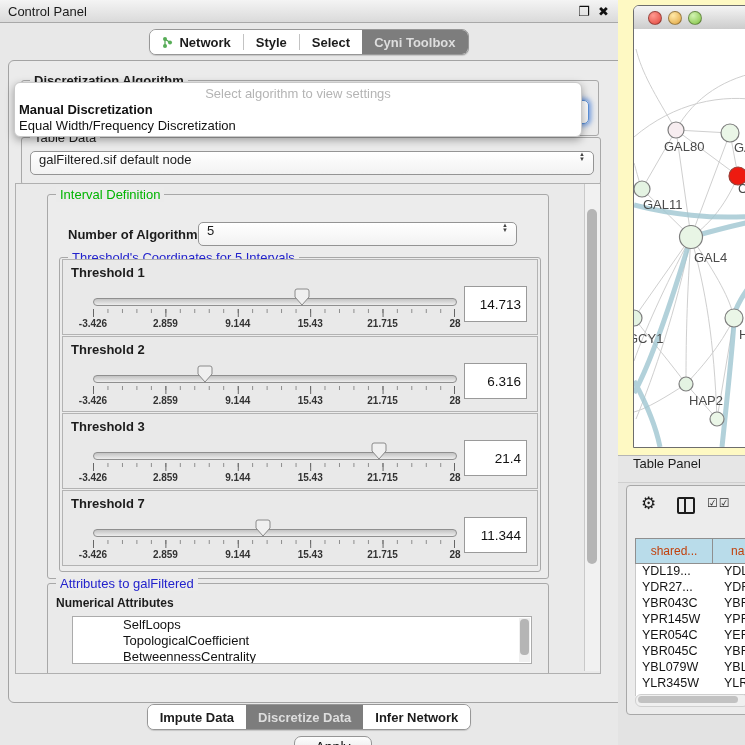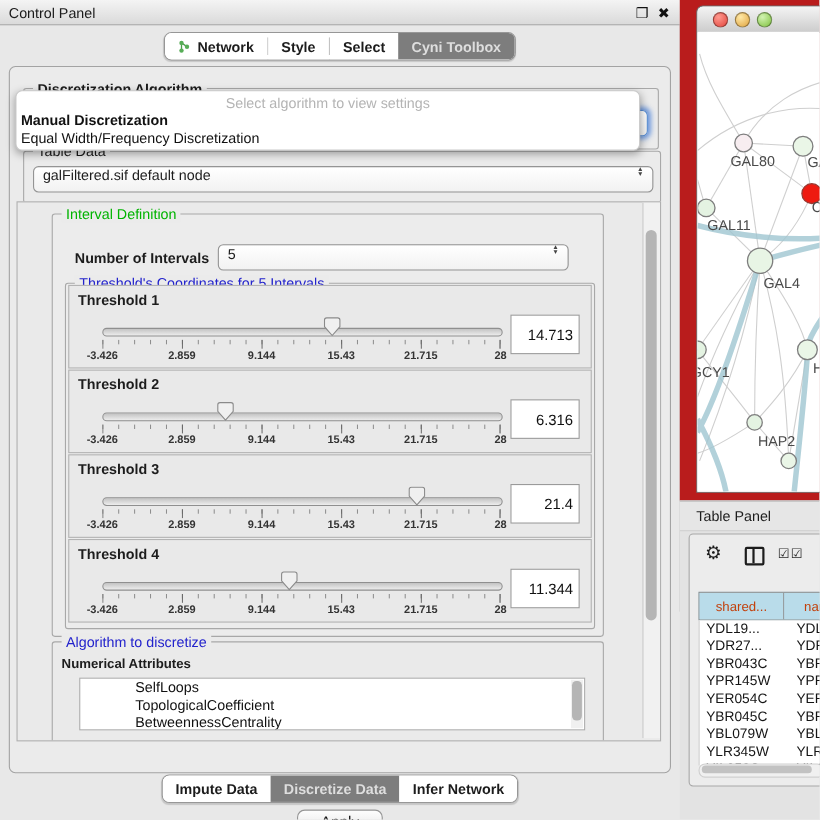--- a/index.html
+++ b/index.html
@@ -21,21 +21,21 @@
     overflow:hidden;height:24px;box-shadow:0 1px 1px rgba(0,0,0,.15);}
   .pill .seg{display:flex;align-items:center;gap:5px;padding:0 12px;font-size:13px;font-weight:bold;
     color:#1c1c1c;background:#fff;white-space:nowrap;}
   .pill .seg.active{background:#7d7d7d;color:#dedede;}
   .pill .sep{width:1px;background:#c3c3c3;margin:4px 0;}
   #top-tabs{left:0;right:0;top:29px;display:flex;justify-content:center;}
   #bottom-tabs{left:0;right:0;top:704px;display:flex;justify-content:center;}
 
   
   #content{left:8px;top:60px;width:600px;height:641px;background:#ebebeb;
-    border:1px solid #a3a3a3;border-radius:6px;}
+    border:1px solid #a3a3a3;border-radius:6px;padding-left:48px;}
   .group{position:absolute;border:1px solid #a8a8a8;border-radius:3px;}
   .group-label{position:absolute;top:-8px;left:8px;background:#ebebeb;padding:0 4px;font-size:13px;}
   .lbl-black{color:#1c1c1c;font-weight:bold;}
   .lbl-green{color:#00b400;}
   .lbl-blue{color:#2222cc;}
 
   .combo{position:absolute;background:linear-gradient(#ffffff,#f2f2f2);border:1px solid #949494;
     border-radius:5px;display:flex;font-size:13px;color:#1c1c1c;padding:0 8px;}
   .combo .spin{margin-left:auto;display:flex;flex-direction:column;line-height:5px;font-size:6px;color:#444;}
 
@@ -87,33 +87,33 @@
   #attr-list .item{font-size:13px;color:#111;line-height:16px;padding-left:8px;white-space:nowrap;margin-left:42px;}
   #attr-scroll{position:absolute;right:1px;top:1px;width:11px;height:44px;background:#f0f0f0;}
   #attr-thumb{position:absolute;left:1px;top:1px;width:9px;height:36px;background:#b5b5b5;border-radius:4px;}
 
   #apply-btn{left:0;right:0;top:675px;display:flex;justify-content:center;}
   #apply-btn button{font-family:inherit;font-size:14px;color:#111;padding:2px 20px;
     background:linear-gradient(#fdfdfd,#e4e4e4);border:1px solid #969696;border-radius:7px;}
 
   
   #right{left:618px;top:0;width:127px;height:745px;background:#e3e3e3;}
-  #net-frame{left:0;top:0;width:127px;height:455px;background:#b91c1c;}
+  #net-frame{left:0;top:0;width:127px;height:455px;background:#fef9c3;}
   #mac-window{left:15px;top:5px;width:130px;height:441px;background:#fff;border:1px solid #6d6d6d;
     border-radius:6px 6px 0 0;}
   #mac-titlebar{left:0;top:0;width:100%;height:23px;background:linear-gradient(#f4f4f4,#cccccc);
     border-bottom:1px solid #8c8c8c;border-radius:5px 5px 0 0;}
   .light{position:absolute;top:5px;width:12px;height:12px;border-radius:50%;border:1px solid rgba(0,0,0,.35);}
   #light-red{left:14px;background:radial-gradient(circle at 35% 30%,#ff9a90,#e2453c);}
   #light-yellow{left:34px;background:radial-gradient(circle at 35% 30%,#ffe9a8,#e0a33e);}
   #light-green{left:54px;background:radial-gradient(circle at 35% 30%,#d2f3b2,#7fc13f);}
   #net-canvas{left:0;top:23px;width:130px;height:418px;background:#fff;overflow:hidden;}
 
   #tp-header{left:0;top:455px;width:127px;height:26px;background:#e6e6e6;border-top:1px solid #b5b5b5;
-    border-bottom:1px solid #cfcfcf;display:flex;align-items:center;}
+    border-bottom:1px solid #cfcfcf;display:flex;}
   #tp-title{margin-left:15px;font-size:13px;color:#1c1c1c;}
   #table-panel{left:8px;top:485px;width:130px;height:228px;background:#ececec;
     border:1px solid #a8a8a8;border-radius:4px;overflow:hidden;}
   #tp-toolbar{position:absolute;left:0;top:6px;width:100%;height:30px;}
   #gear-icon{position:absolute;left:14px;top:1px;font-size:17px;color:#1c1c1c;}
   #col-icon{position:absolute;left:50px;top:5px;width:14px;height:13px;border:2px solid #1c1c1c;border-radius:2px;}
   #col-icon::after{content:"";position:absolute;left:5px;top:0;width:2px;height:13px;background:#1c1c1c;}
   #check-icons{position:absolute;left:80px;top:4px;font-size:12px;color:#2a2a2a;letter-spacing:1px;}
   #tp-table{position:absolute;left:8px;top:52px;width:200px;}
   .tp-hrow{display:flex;height:24px;border:1px solid #8f8f8f;background:#b9dcea;}
@@ -191,21 +191,21 @@
           <span>galFiltered.sif default node</span>
           <span class="spin">▲<br>▼</span>
         </div>
       </div>
 
       <div id="scroll-area" class="abs">
 
         <div id="interval-group" class="abs group">
           <span class="group-label lbl-green">Interval Definition</span>
 
-          <span id="num-int-label" class="abs">Number of Intervals</span>
+          <span id="num-int-label" class="abs">Number of Algorithm</span>
           <div id="num-int-combo" class="abs combo">
             <span>5</span>
             <span class="spin">▲<br>▼</span>
           </div>
 
           <div id="thr-group" class="abs group">
             <span class="group-label lbl-blue">Threshold's Coordinates for 5 Intervals</span>
 
             <div class="th-box">
               <span class="th-label">Threshold 1</span>
@@ -267,21 +267,21 @@
                   <span style="left:40%">9.144</span>
                   <span style="left:60%">15.43</span>
                   <span style="left:80%">21.715</span>
                   <span style="left:100%">28</span>
                 </div>
               </div>
               <div class="th-value">21.4</div>
             </div>
 
             <div class="th-box">
-              <span class="th-label">Threshold 4</span>
+              <span class="th-label">Threshold 7</span>
               <div class="slider">
                 <div class="track"></div>
                 <div class="handle" style="left: 46.9993%;">
                   <svg width="16" height="18" viewBox="0 0 16 18">
                       <path d="M3 1 h10 a2 2 0 0 1 2 2 v6 L8 17 L1 9 V3 a2 2 0 0 1 2 -2 Z" fill="#f0f0f0" stroke="#8a8a8a"></path>
                     </svg>
                 </div>
                 <div class="ticks"></div>
                 <div class="tick-labels">
                   <span style="left:0%">-3.426</span>
@@ -291,21 +291,21 @@
                   <span style="left:80%">21.715</span>
                   <span style="left:100%">28</span>
                 </div>
               </div>
               <div class="th-value">11.344</div>
             </div>
           </div>
         </div>
 
         <div id="attr-group" class="abs group">
-          <span class="group-label lbl-blue">Algorithm to discretize</span>
+          <span class="group-label lbl-blue">Attributes to galFiltered</span>
           <span id="attr-heading" class="abs">Numerical Attributes</span>
           <div id="attr-list" class="abs">
             <div class="item">SelfLoops</div>
             <div class="item">TopologicalCoefficient</div>
             <div class="item">BetweennessCentrality</div>
             <div id="attr-scroll">
                 <div id="attr-thumb"></div>
               </div>
           </div>
         </div>

